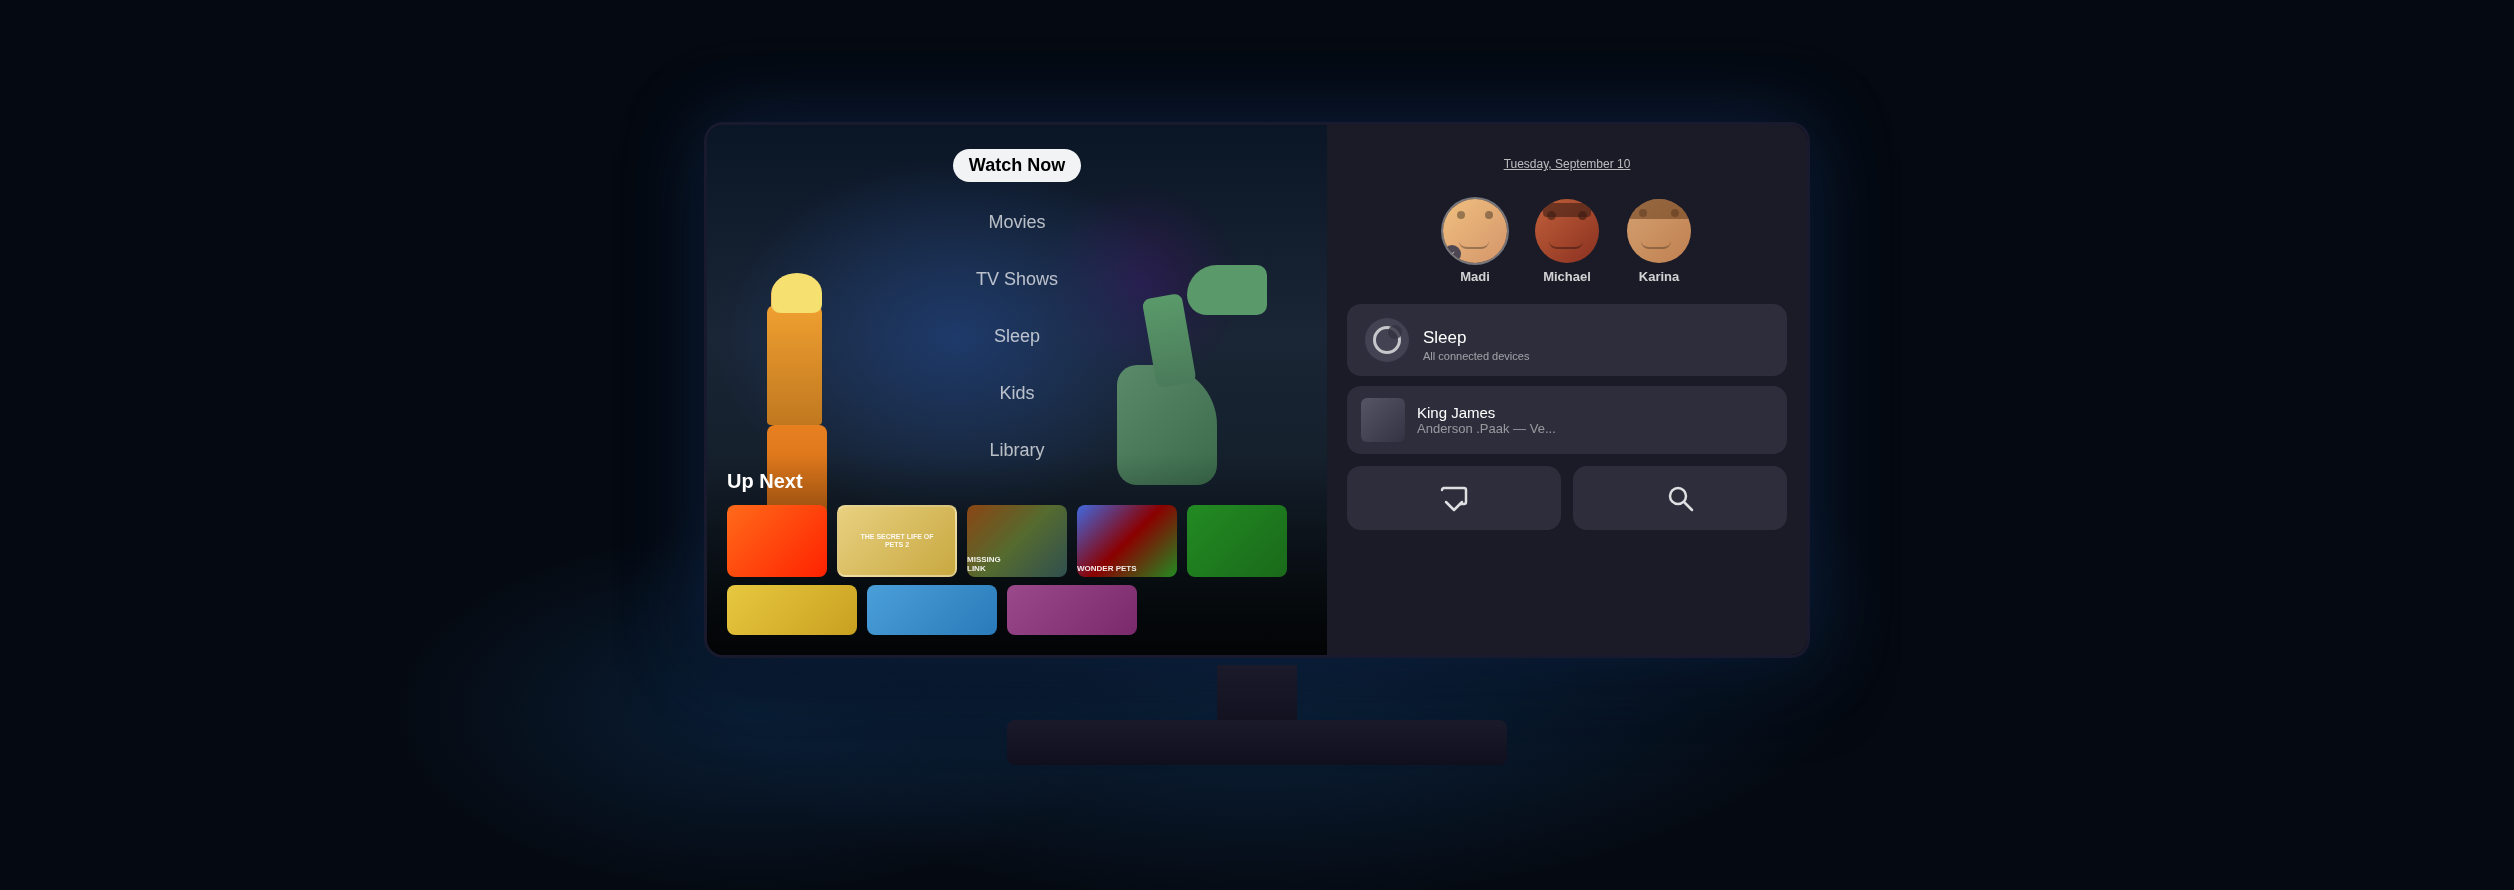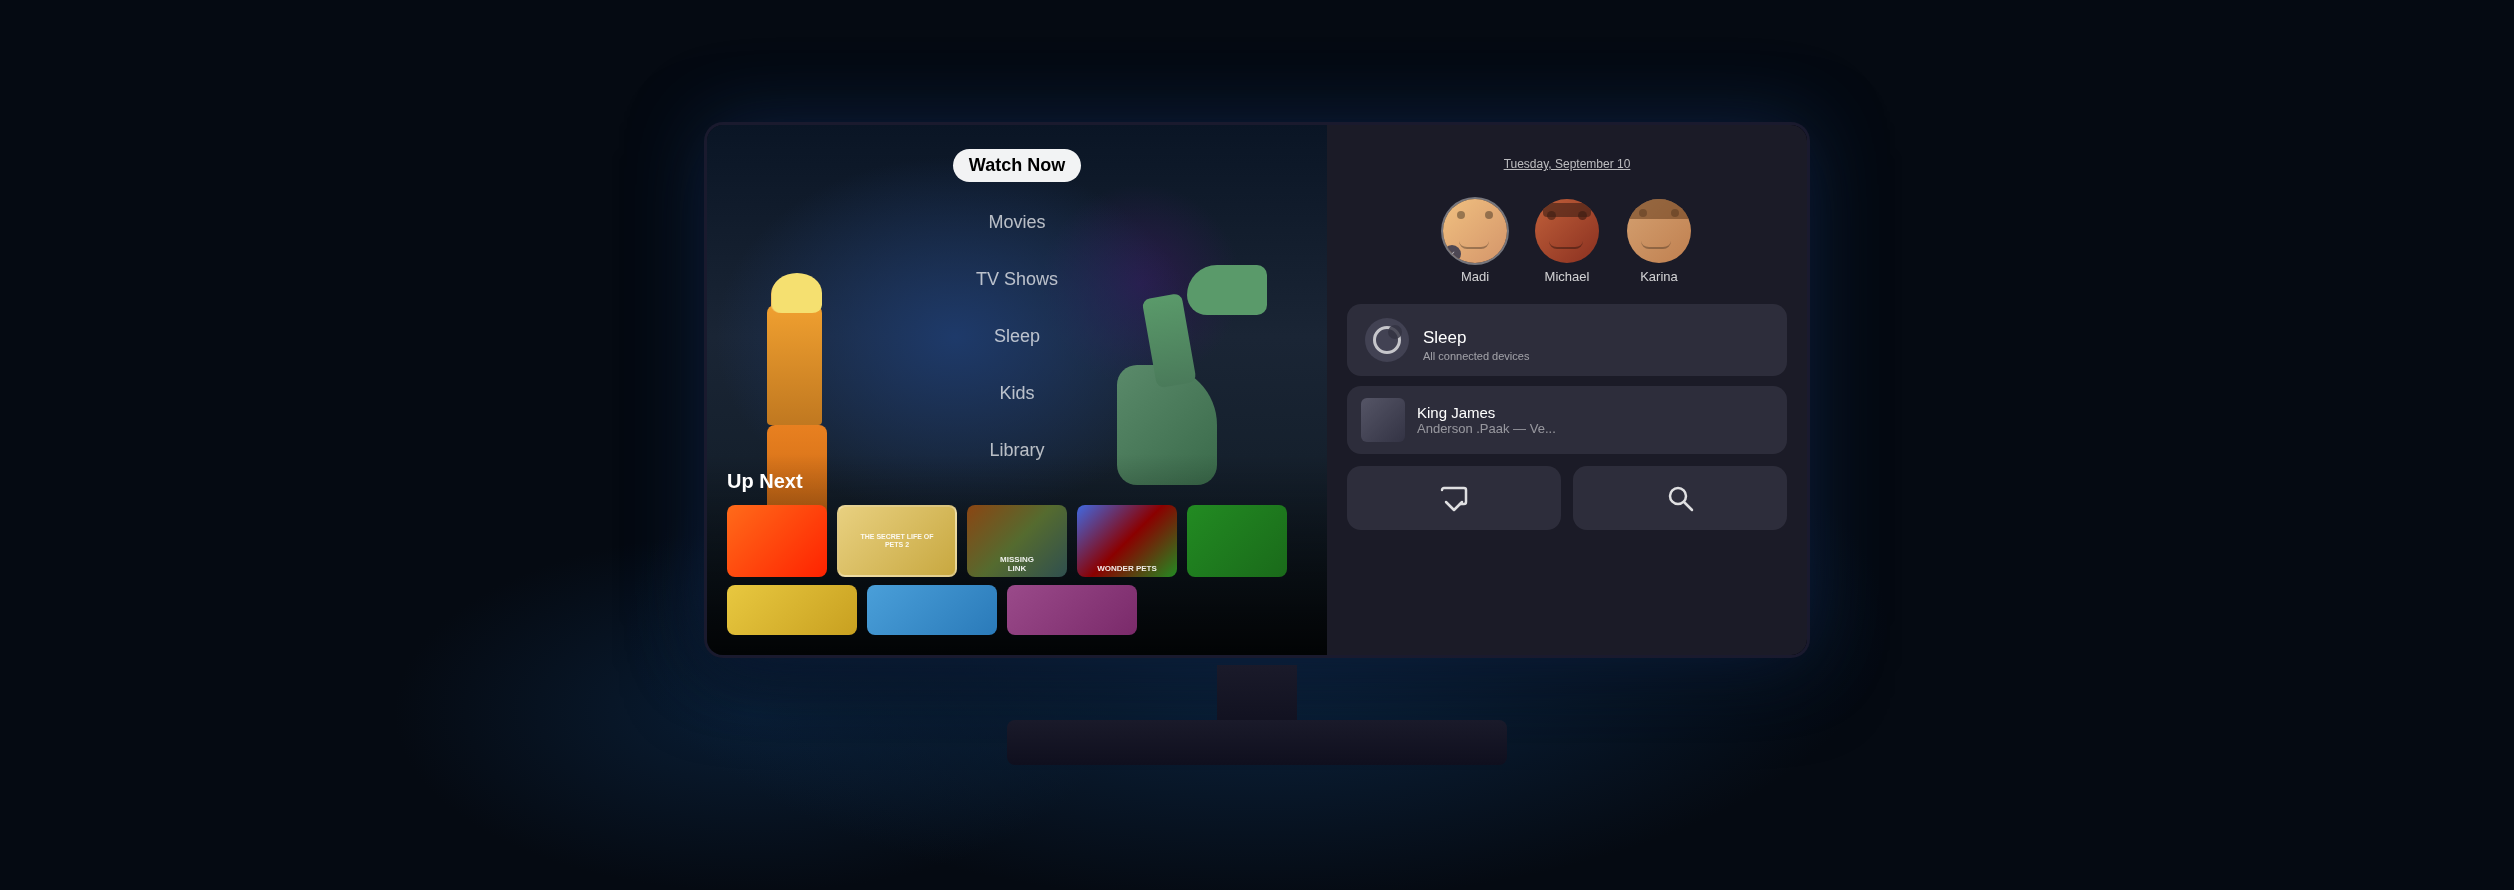--- a/index.html
+++ b/index.html
@@ -259,20 +259,21 @@
     }
 
     .avatar-karina {
       background: linear-gradient(135deg, #d4a070, #c08050);
     }
 
     .profile-name {
       color: rgba(255,255,255,0.8);
       font-size: 13px;
       text-align: center;
+      font-weight: bold;
     }
 
     .profile-selected .profile-avatar {
       box-shadow: 0 0 0 2px rgba(255,255,255,0.4);
     }
 
     .profile-checkmark {
       position: absolute;
       bottom: 0;
       left: 0;
@@ -509,21 +510,21 @@
       background: #5a9a6a;
       border-radius: 30px 10px 10px 20px;
     }
 
     
     .thumb-text {
       position: absolute;
       bottom: 4px;
       left: 0;
       right: 0;
-      text-align: center;
+      text-align: left;
       color: rgba(255,255,255,0.9);
       font-size: 8px;
       font-weight: 700;
     }
 
     .missing-link-bg {
       background: linear-gradient(135deg, #8B4513 0%, #556B2F 50%, #2F4F4F 100%);
     }
 
     .wonder-park-bg {

